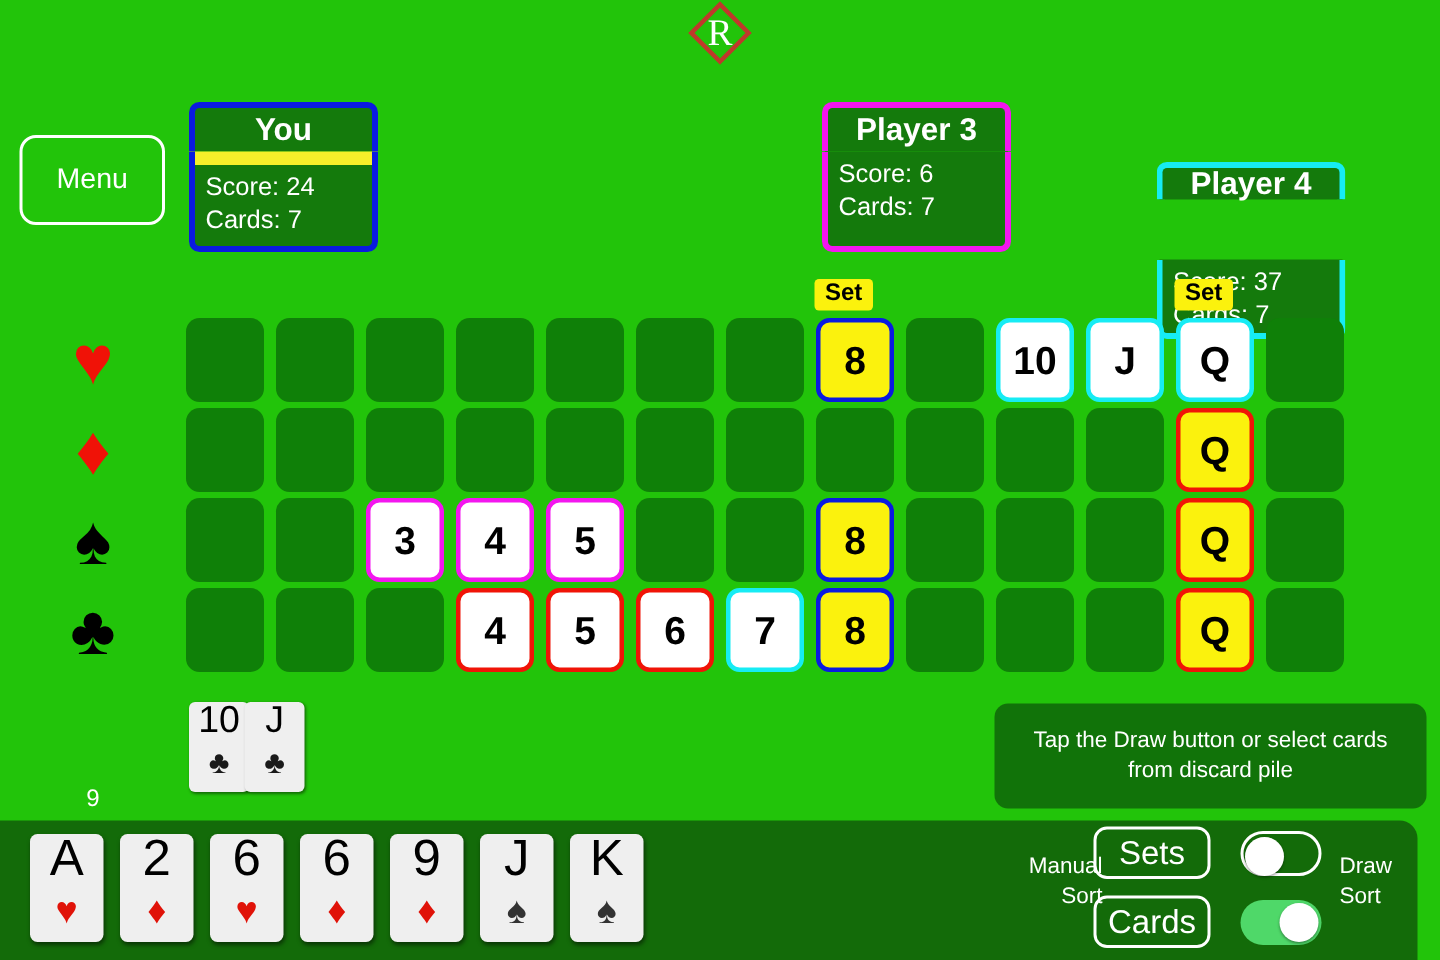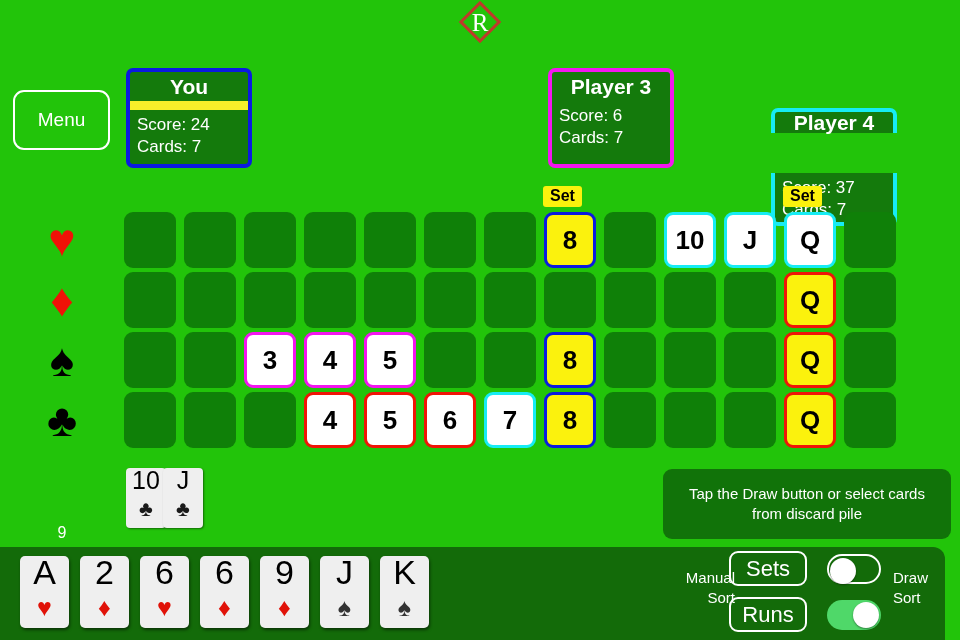--- a/index.html
+++ b/index.html
@@ -398,21 +398,21 @@
 
   <div id="manual-label">
     <div>Manual</div>
     <div>Sort</div>
   </div>
 
   <div class="mode-btn" id="sets-btn">
     <span>Sets</span>
   </div>
   <div class="mode-btn" id="runs-btn">
-    <span>Runs</span>
+    <span>Cards</span>
   </div>
 
   <div class="toggle off" id="sets-toggle">
     <div class="knob"></div>
   </div>
   <div class="toggle on" id="runs-toggle">
     <div class="knob"></div>
   </div>
 
   <div id="auto-label">

